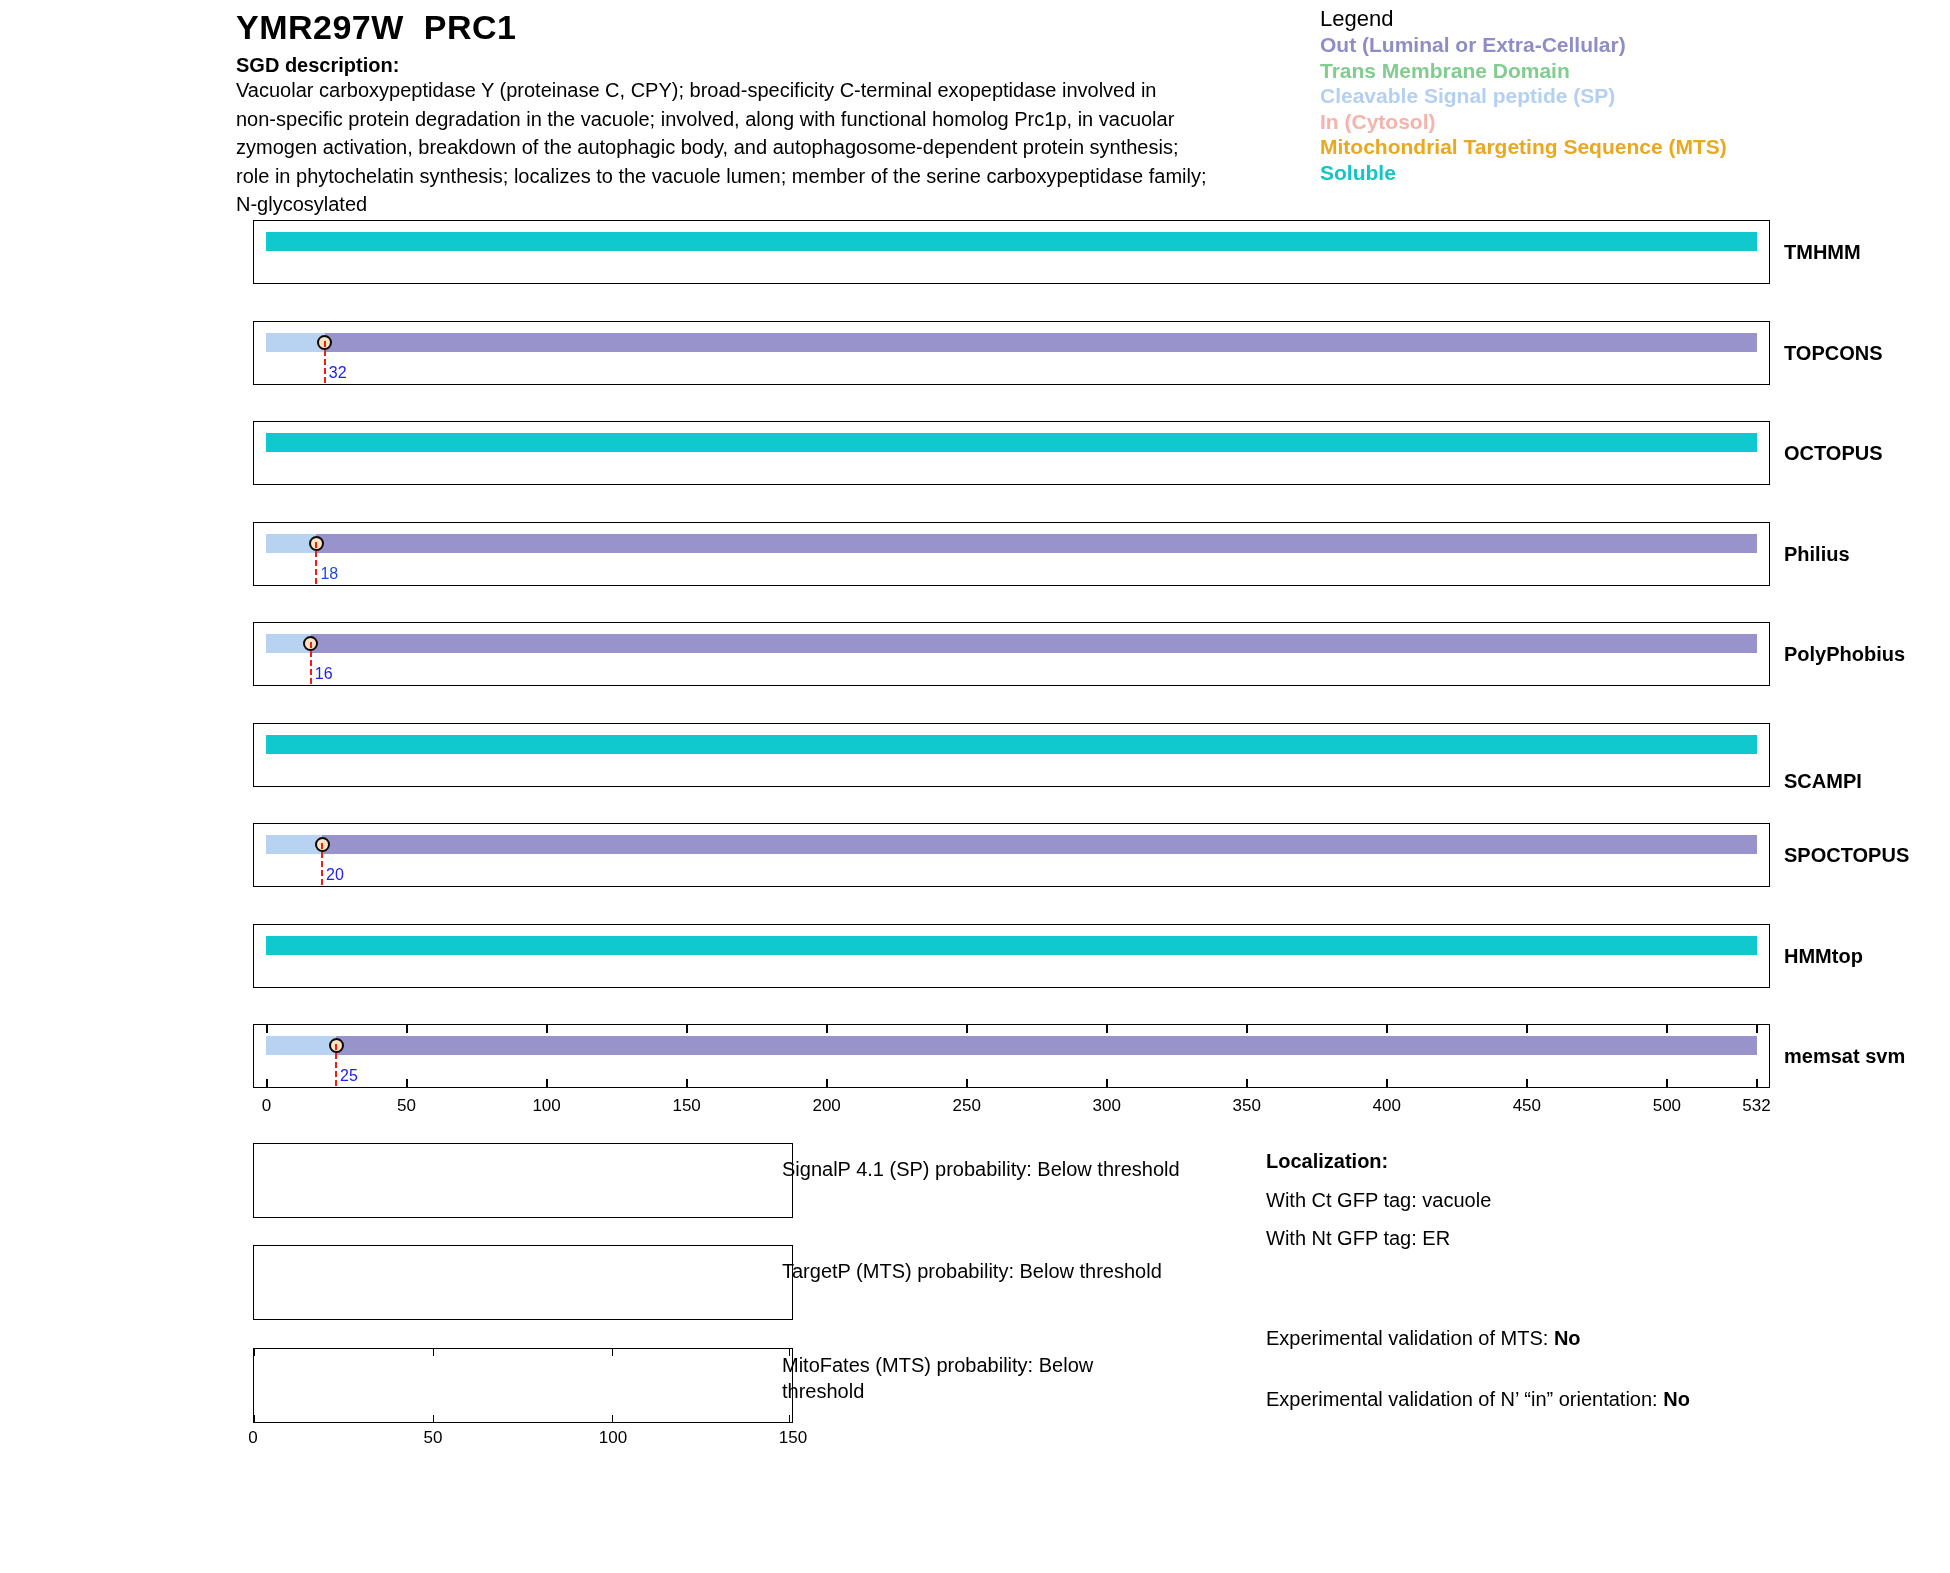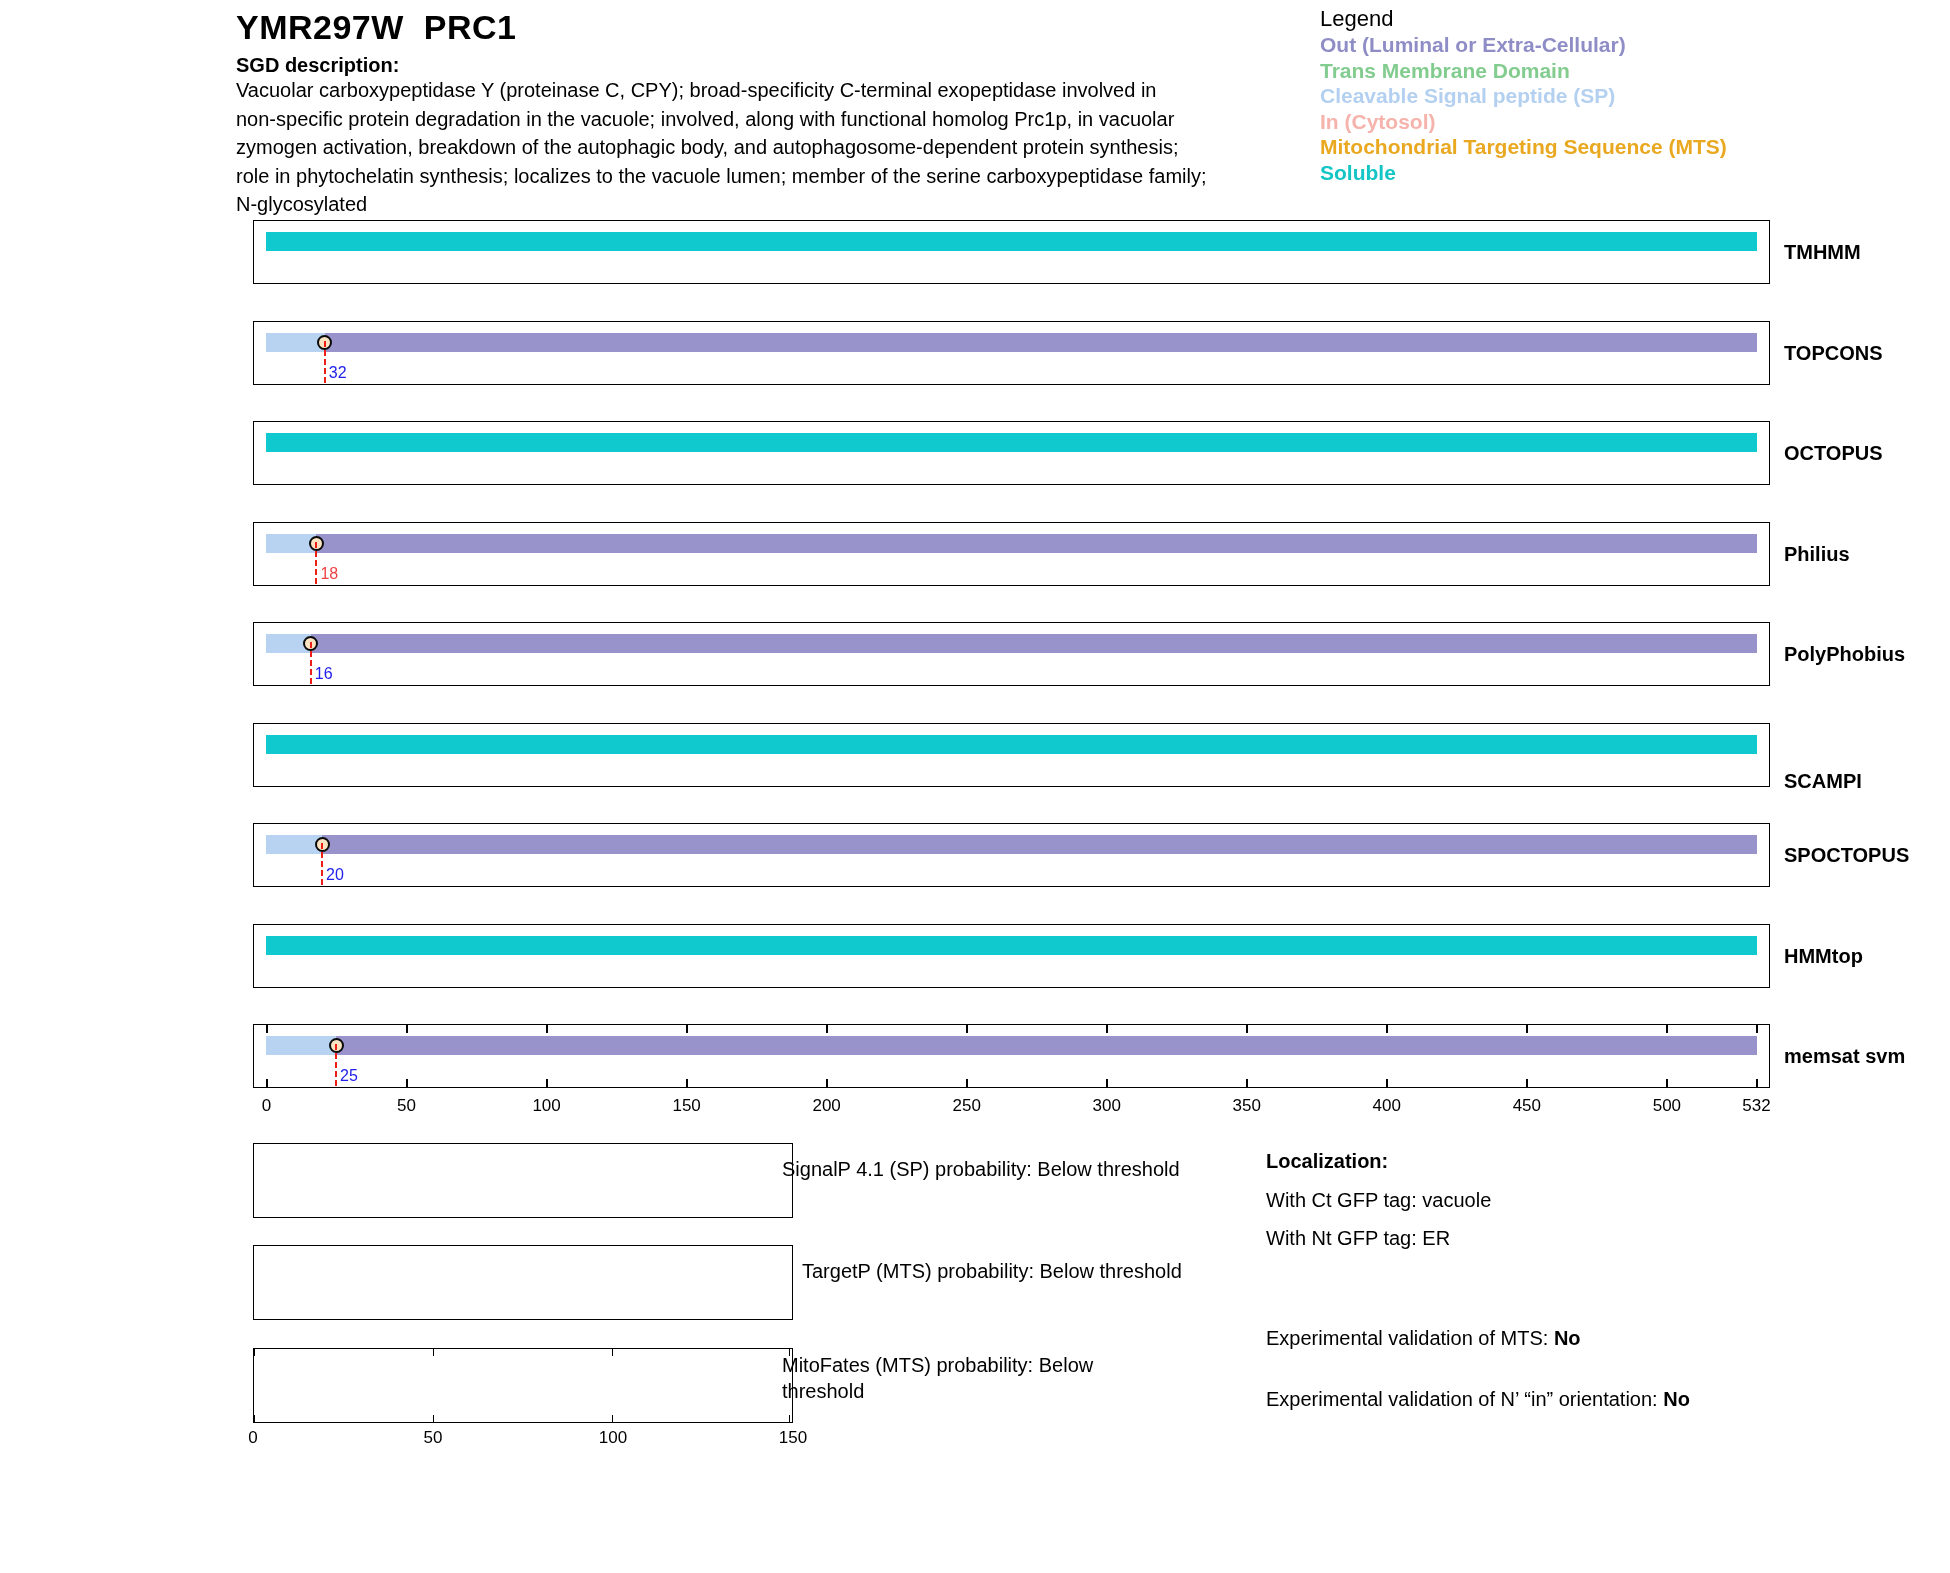--- a/index.html
+++ b/index.html
@@ -73,21 +73,21 @@
         </div>
       </div>
       <div class="track-label" style="left: 1784px; top: 442px;">OCTOPUS</div>
       <div class="track-box" style="left: 253px; top: 521.5px;">
         <div class="bar-area">
           <div class="seg" style="left: 0%; width: 3.38346%; background: rgb(184, 211, 242);"></div>
           <div class="seg" style="left: 3.38346%; width: 96.6165%; background: rgb(152, 148, 203);"></div>
         </div>
         <div class="cleave-marker" style="left: 54.9135px; top: 13px; background: rgb(249, 227, 194);"></div>
         <div class="cleave-line" style="left: 61.4135px; top: 19px; height: 42px; border-left-color: rgb(238, 30, 23);"></div>
-        <div class="cleave-num" style="left: 66.4135px; top: 42px; color: #ef4444; font-weight: normal;">18</div>
+        <div class="cleave-num" style="left: 66.4135px; top: 42px; color: #1d4ed8; font-weight: normal;">18</div>
       </div>
       <div class="track-label" style="left: 1784px; top: 542.5px;">Philius</div>
       <div class="track-box" style="left: 253px; top: 622px;">
         <div class="bar-area">
           <div class="seg" style="left: 0%; width: 3.00752%; background: rgb(184, 211, 242);"></div>
           <div class="seg" style="left: 3.00752%; width: 96.9925%; background: rgb(152, 148, 203);"></div>
         </div>
         <div class="cleave-marker" style="left: 49.312px; top: 13px; background: rgb(249, 227, 194);"></div>
         <div class="cleave-line" style="left: 55.812px; top: 19px; height: 42px; border-left-color: rgb(238, 30, 23);"></div>
         <div class="cleave-num" style="left: 60.812px; top: 42px; color: rgb(33, 33, 235); font-weight: normal;">16</div>
@@ -162,21 +162,21 @@
       <div class="axis-num" style="left: 1386.8px; top: 1096px;">400</div>
       <div class="axis-num" style="left: 1526.84px; top: 1096px;">450</div>
       <div class="axis-num" style="left: 1666.88px; top: 1096px;">500</div>
       <div class="axis-num" style="left: 1756.5px; top: 1096px;">532</div>
     </div>
 
   <div class="abs" id="prob-plots">
       <div class="prob-box" style="left: 253px; top: 1143px;"></div>
       <div class="prob-label" style="top: 1156px; width: 560px;">SignalP 4.1 (SP) probability: Below threshold</div>
       <div class="prob-box" style="left: 253px; top: 1245px;"></div>
-      <div class="prob-label" style="top: 1258px; width: 560px; margin-left: 20px;">TargetP (MTS) probability: Below threshold</div>
+      <div class="prob-label" style="top: 1258px; width: 560px;">TargetP (MTS) probability: Below threshold</div>
       <div class="prob-box" style="left: 253px; top: 1348px;">
         <div class="tickmark" style="left: 0px; top: 0px; height: 7px; border-left-width: 1.5px;"></div>
         <div class="tickmark" style="left: 0px; bottom: 0px; height: 7px; border-left-width: 1.5px;"></div>
         <div class="tickmark" style="left: 179px; top: 0px; height: 7px; border-left-width: 1.5px;"></div>
         <div class="tickmark" style="left: 179px; bottom: 0px; height: 7px; border-left-width: 1.5px;"></div>
         <div class="tickmark" style="left: 358px; top: 0px; height: 7px; border-left-width: 1.5px;"></div>
         <div class="tickmark" style="left: 358px; bottom: 0px; height: 7px; border-left-width: 1.5px;"></div>
         <div class="tickmark" style="left: 535px; top: 0px; height: 7px; border-left-width: 1.5px;"></div>
         <div class="tickmark" style="left: 535px; bottom: 0px; height: 7px; border-left-width: 1.5px;"></div>
       </div>

